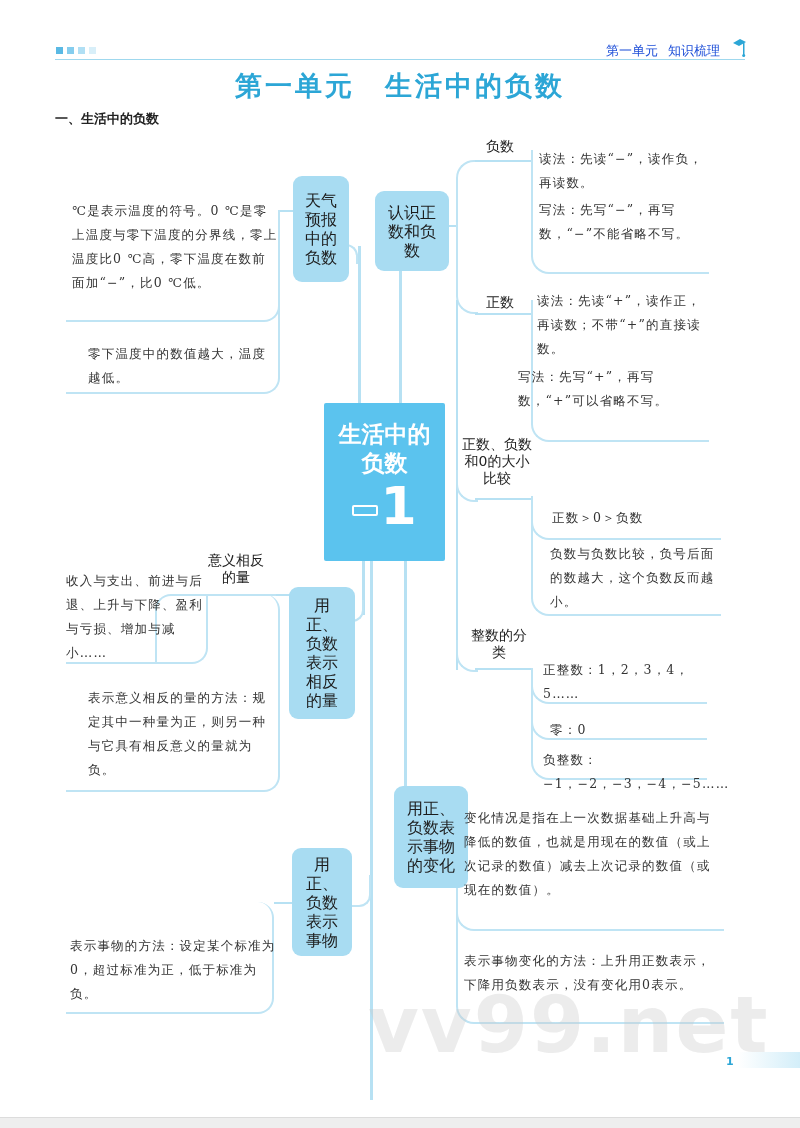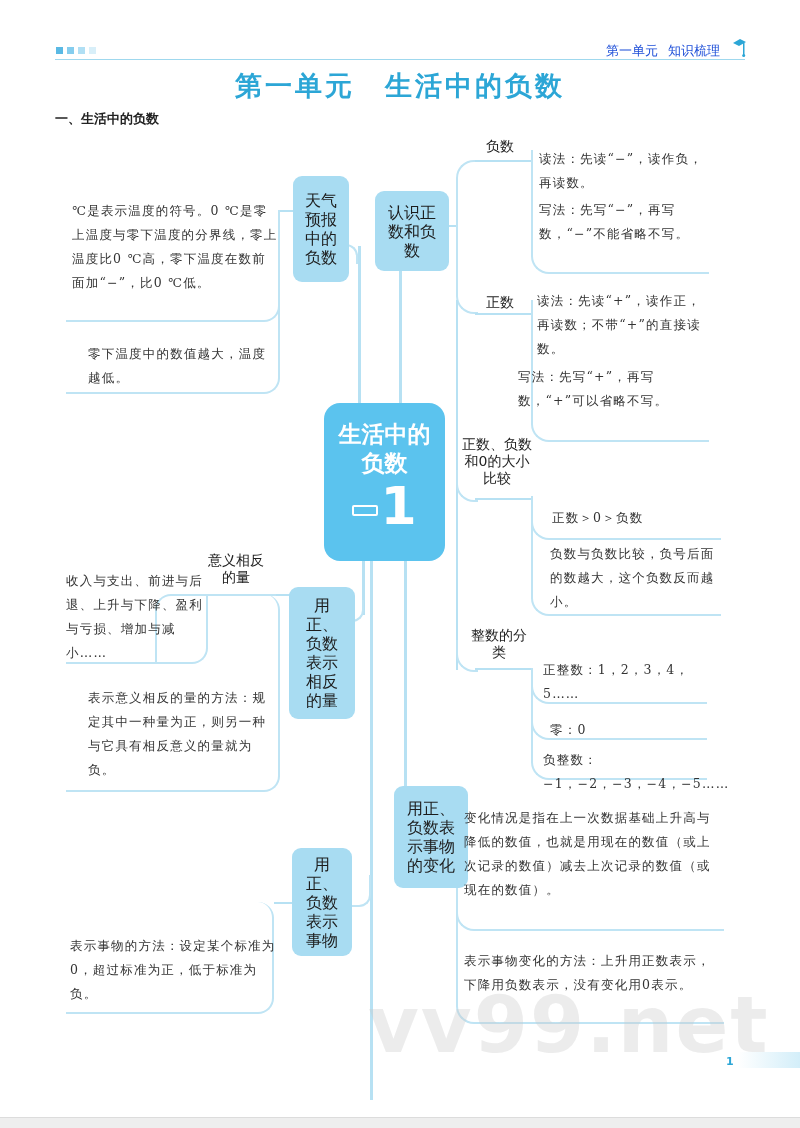--- a/index.html
+++ b/index.html
@@ -8,21 +8,21 @@
   .hdr-sq{position:absolute;top:47px;width:7px;height:7px;}
   .hdr-line{position:absolute;left:55px;top:59px;width:690px;height:1px;background:#9fd8ee;}
   .hdr-right{position:absolute;left:606px;top:42px;font-size:13px;color:#1d4ed8;letter-spacing:0;}
   .hdr-right span{margin-right:10px;}
   .cap-icon{position:absolute;left:732px;top:38px;width:14px;height:20px;}
   .main-title{position:absolute;left:0;width:800px;top:68px;text-align:center;font-family:"DejaVu Serif",serif;font-size:27px;font-weight:bold;color:#2ca6d6;letter-spacing:3px;}
   .sec-title{position:absolute;left:55px;top:110px;font-size:13px;font-weight:bold;color:#222;}
 
   
   .node{position:absolute;background:#a8dcf2;border-radius:9px;color:#1c1c1c;font-size:16px;line-height:19px;text-align:center;display:flex;align-items:center;justify-content:center;padding:0 4px;box-sizing:border-box;}
-  .center{position:absolute;left:324px;top:403px;width:121px;height:158px;background:#5bc3ee;border-radius:16px;color:#fff;text-align:center;}
+  .center{position:absolute;left:324px;top:403px;width:121px;height:158px;background:#5bc3ee;border-radius:2px;color:#fff;text-align:center;}
   .center .t{font-size:23px;line-height:29px;margin-top:17px;font-weight:bold;}
   .center .n{font-size:52px;font-weight:bold;line-height:52px;margin-top:2px;}
   .center .bar{display:inline-block;width:22px;height:7px;border:2px solid #fff;border-radius:2px;vertical-align:middle;margin-right:2px;}
 
   .lbl{position:absolute;font-size:14px;line-height:17px;color:#222;text-align:center;}
   .txt{position:absolute;font-family:"DejaVu Serif",serif;font-size:12.5px;line-height:24px;color:#333;letter-spacing:1.2px;}
 
   .line{position:absolute;background:#b7e1f3;}
   .curve{position:absolute;border:2px solid #bfe4f4;}
 

